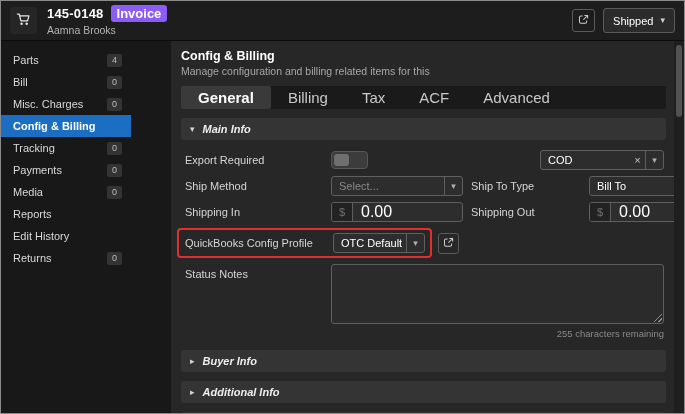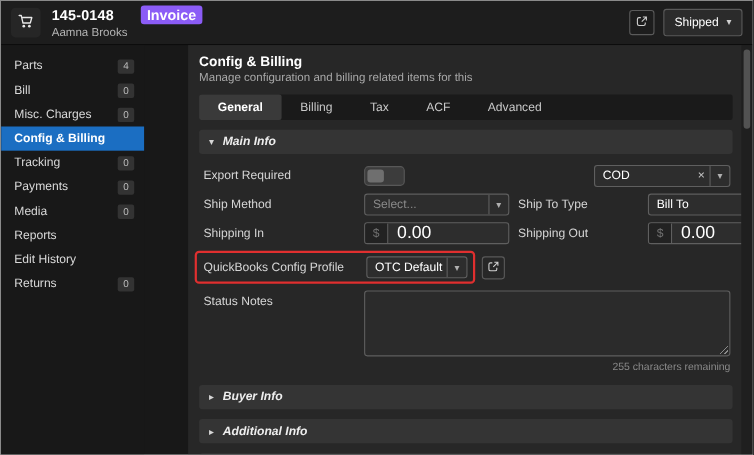--- a/index.html
+++ b/index.html
@@ -14,21 +14,21 @@
   .topbar {
     height:40px; flex:0 0 40px; background:#1d1d1d; border-bottom:1px solid #0c0c0c;
     display:flex; align-items:center; justify-content:space-between; padding:0 9px;
   }
   .topbar-left { display:flex; align-items:center; }
   .cart-btn {
     width:27px; height:27px; background:#262626; border:none; border-radius:4px;
     display:flex; align-items:center; justify-content:center; cursor:pointer;
   }
   .title-block { margin-left:10px; }
-  .title-row { display:flex; align-items:center;gap:17px; }
+  .title-row { display:flex; align-items:center; }
   .order-number { color:#ffffff; font-size:13px; font-weight:bold; letter-spacing:.2px; }
   .invoice-badge {
     margin-left:7px; background:#8b5cf6; color:#fff; font-size:13px; font-weight:bold;
     padding:2px 6px; border-radius:3px; line-height:1;
   }
   .customer-name { color:#b3b3b3; font-size:10.5px; margin-top:2px; }
   .topbar-right { display:flex; align-items:center; gap:8px; }
   .icon-btn {
     width:23px; height:23px; background:transparent; border:1px solid #5a5a5a;
     border-radius:3px; display:flex; align-items:center; justify-content:center; cursor:pointer;
@@ -55,21 +55,21 @@
   
   .main { flex:1; display:flex; min-width:0; background:#272727; }
   .content { flex:1; padding:8px 8px 0 10px; overflow:hidden; }
   .page-title { color:#fff; font-size:12.5px; font-weight:bold; }
   .page-subtitle { color:#a7a7a7; font-size:10.5px; margin-top:2px; }
   .tabs {
     margin-top:9px; background:#1a1a1a; border-radius:2px; height:23px;
     display:flex; align-items:stretch;
   }
   .tab {
-    padding:0 17px; display:flex; align-items:center; color:#c9c9c9; font-size:11px; cursor:pointer;
+    padding:0 17px; display:flex; align-items:center; color:#c9c9c9; font-size:15px; cursor:pointer;
   }
   .tab.active { background:#3a3a3a; color:#fff; font-weight:bold; border-radius:2px; }
   .section-bar {
     margin-top:9px; background:#343434; border-radius:3px; height:22px;
     display:flex; align-items:center; gap:8px; padding:0 9px; cursor:pointer;
   }
   .section-caret { color:#d6d6d6; font-size:9px; line-height:1; }
   .section-title { color:#eee; font-size:11px; font-weight:bold;font-style:italic; }
   .section-body { padding:10px 2px 2px 4px; }
   

